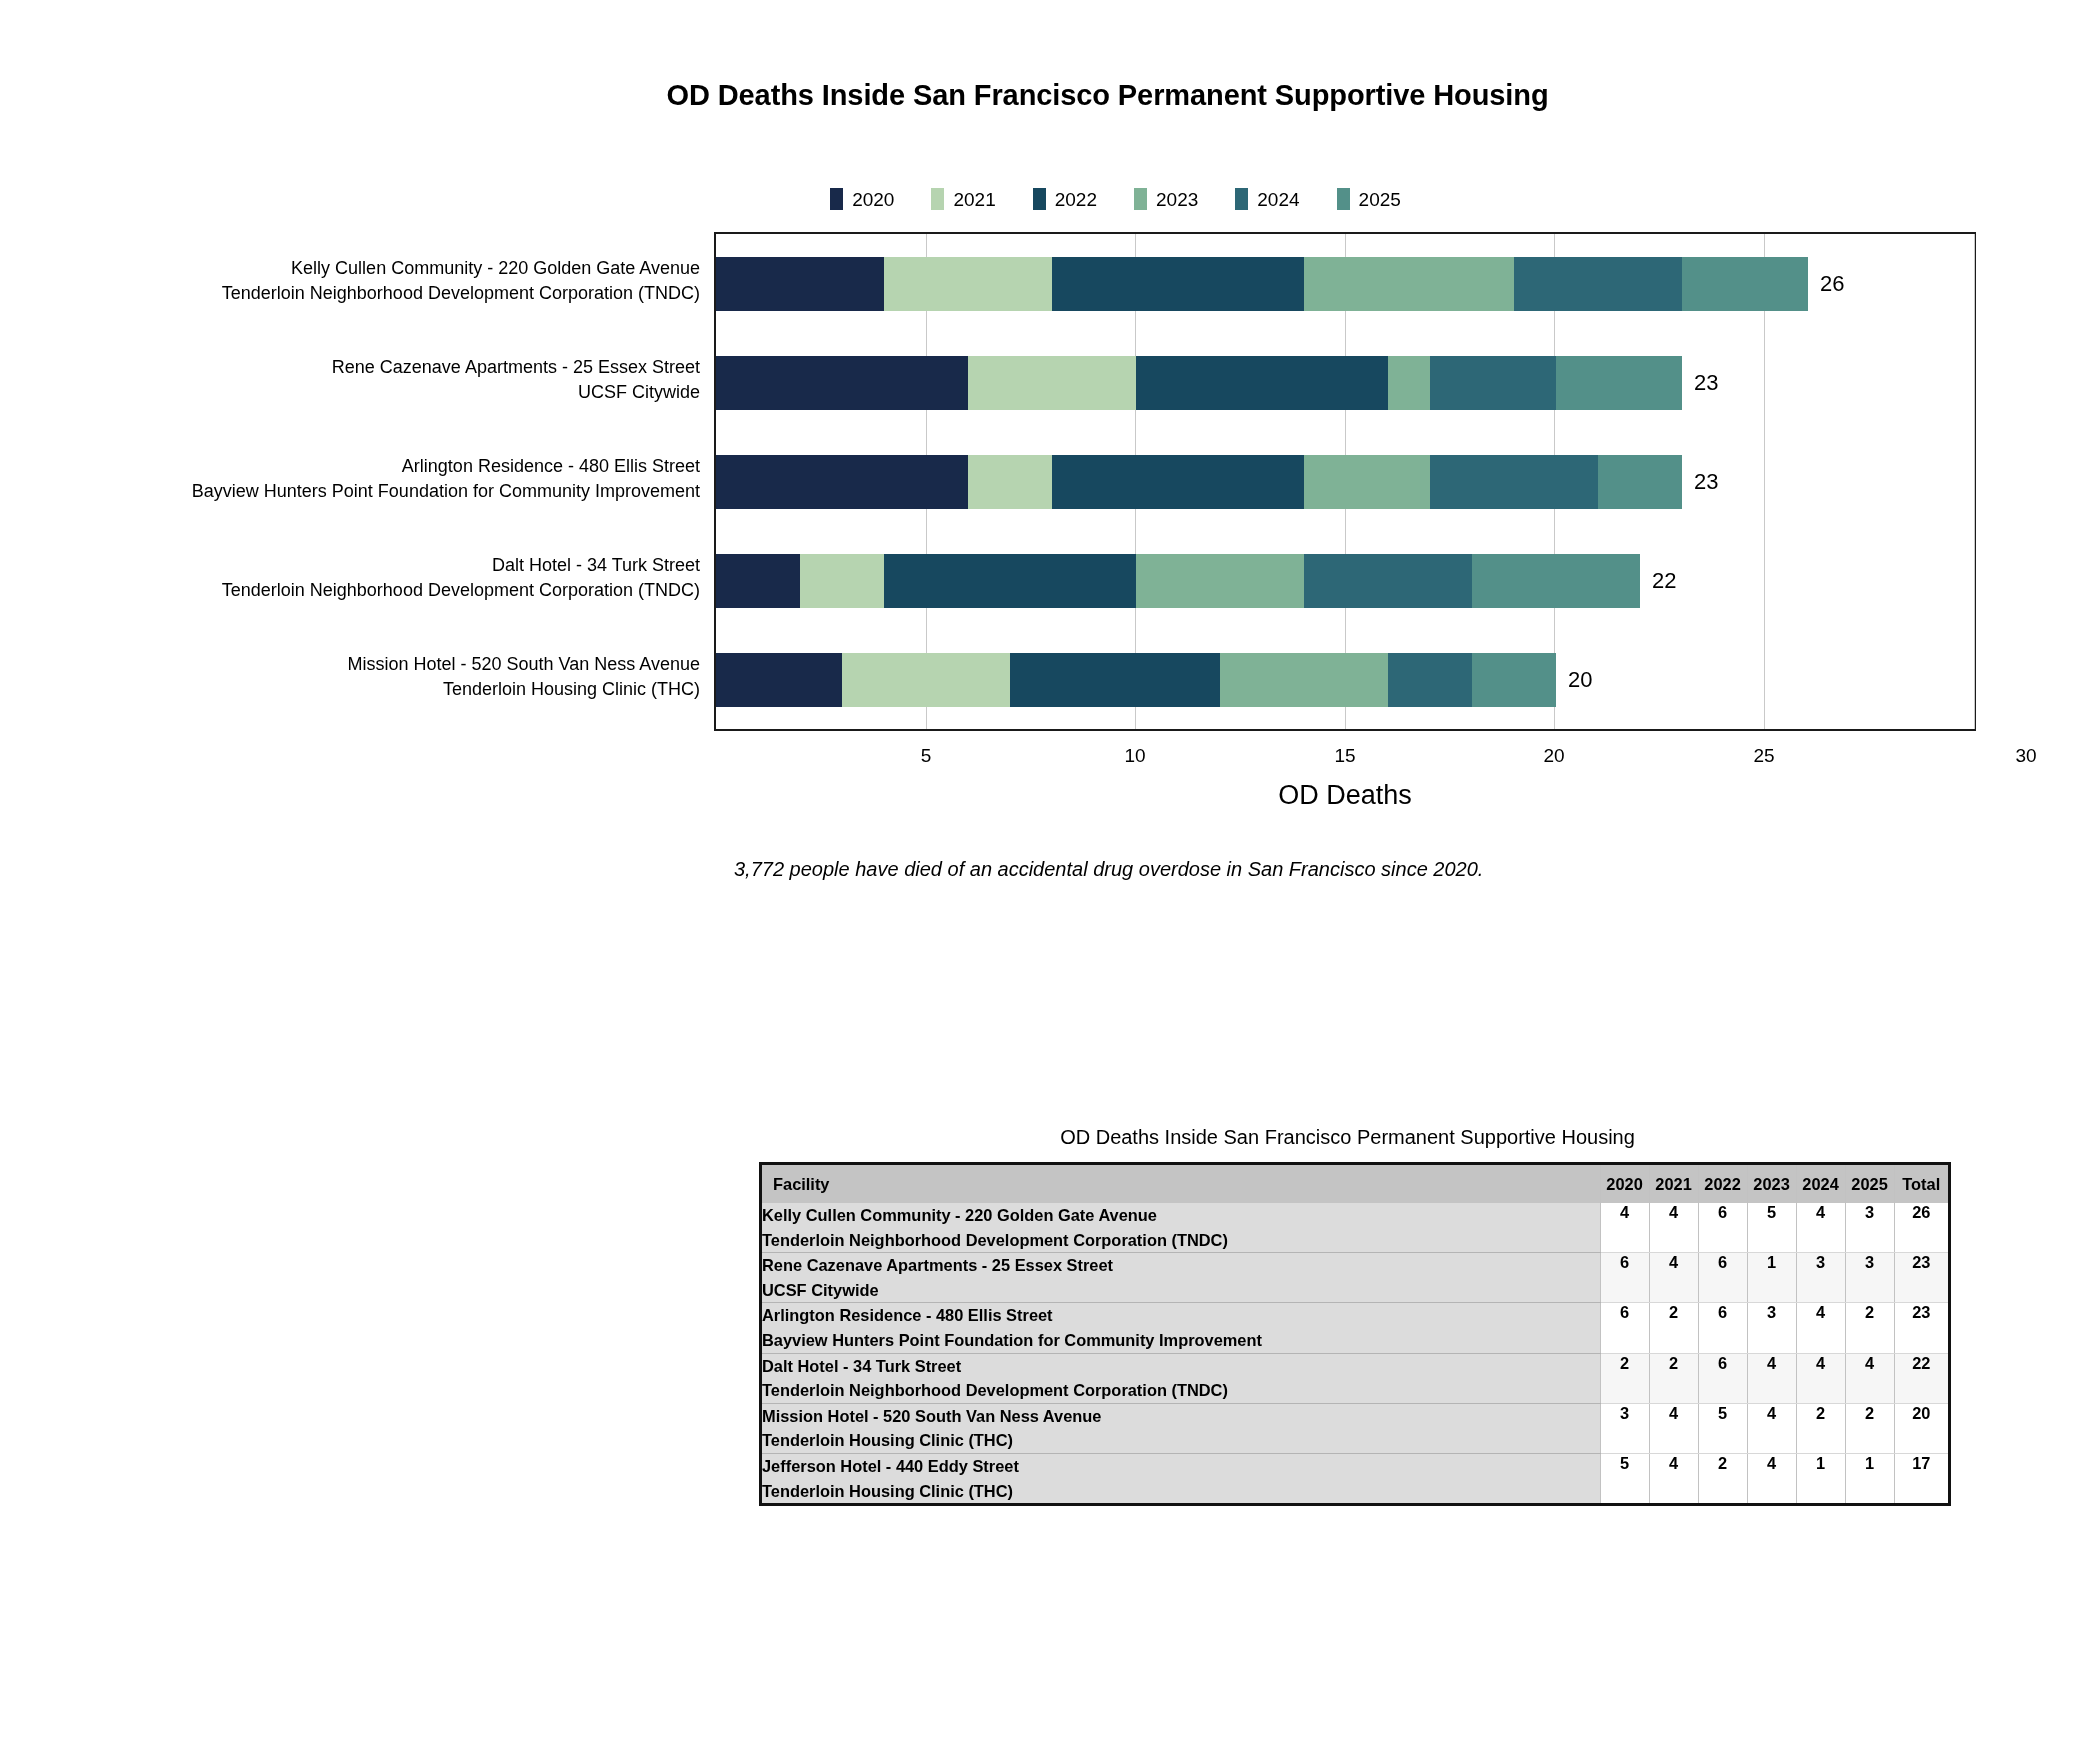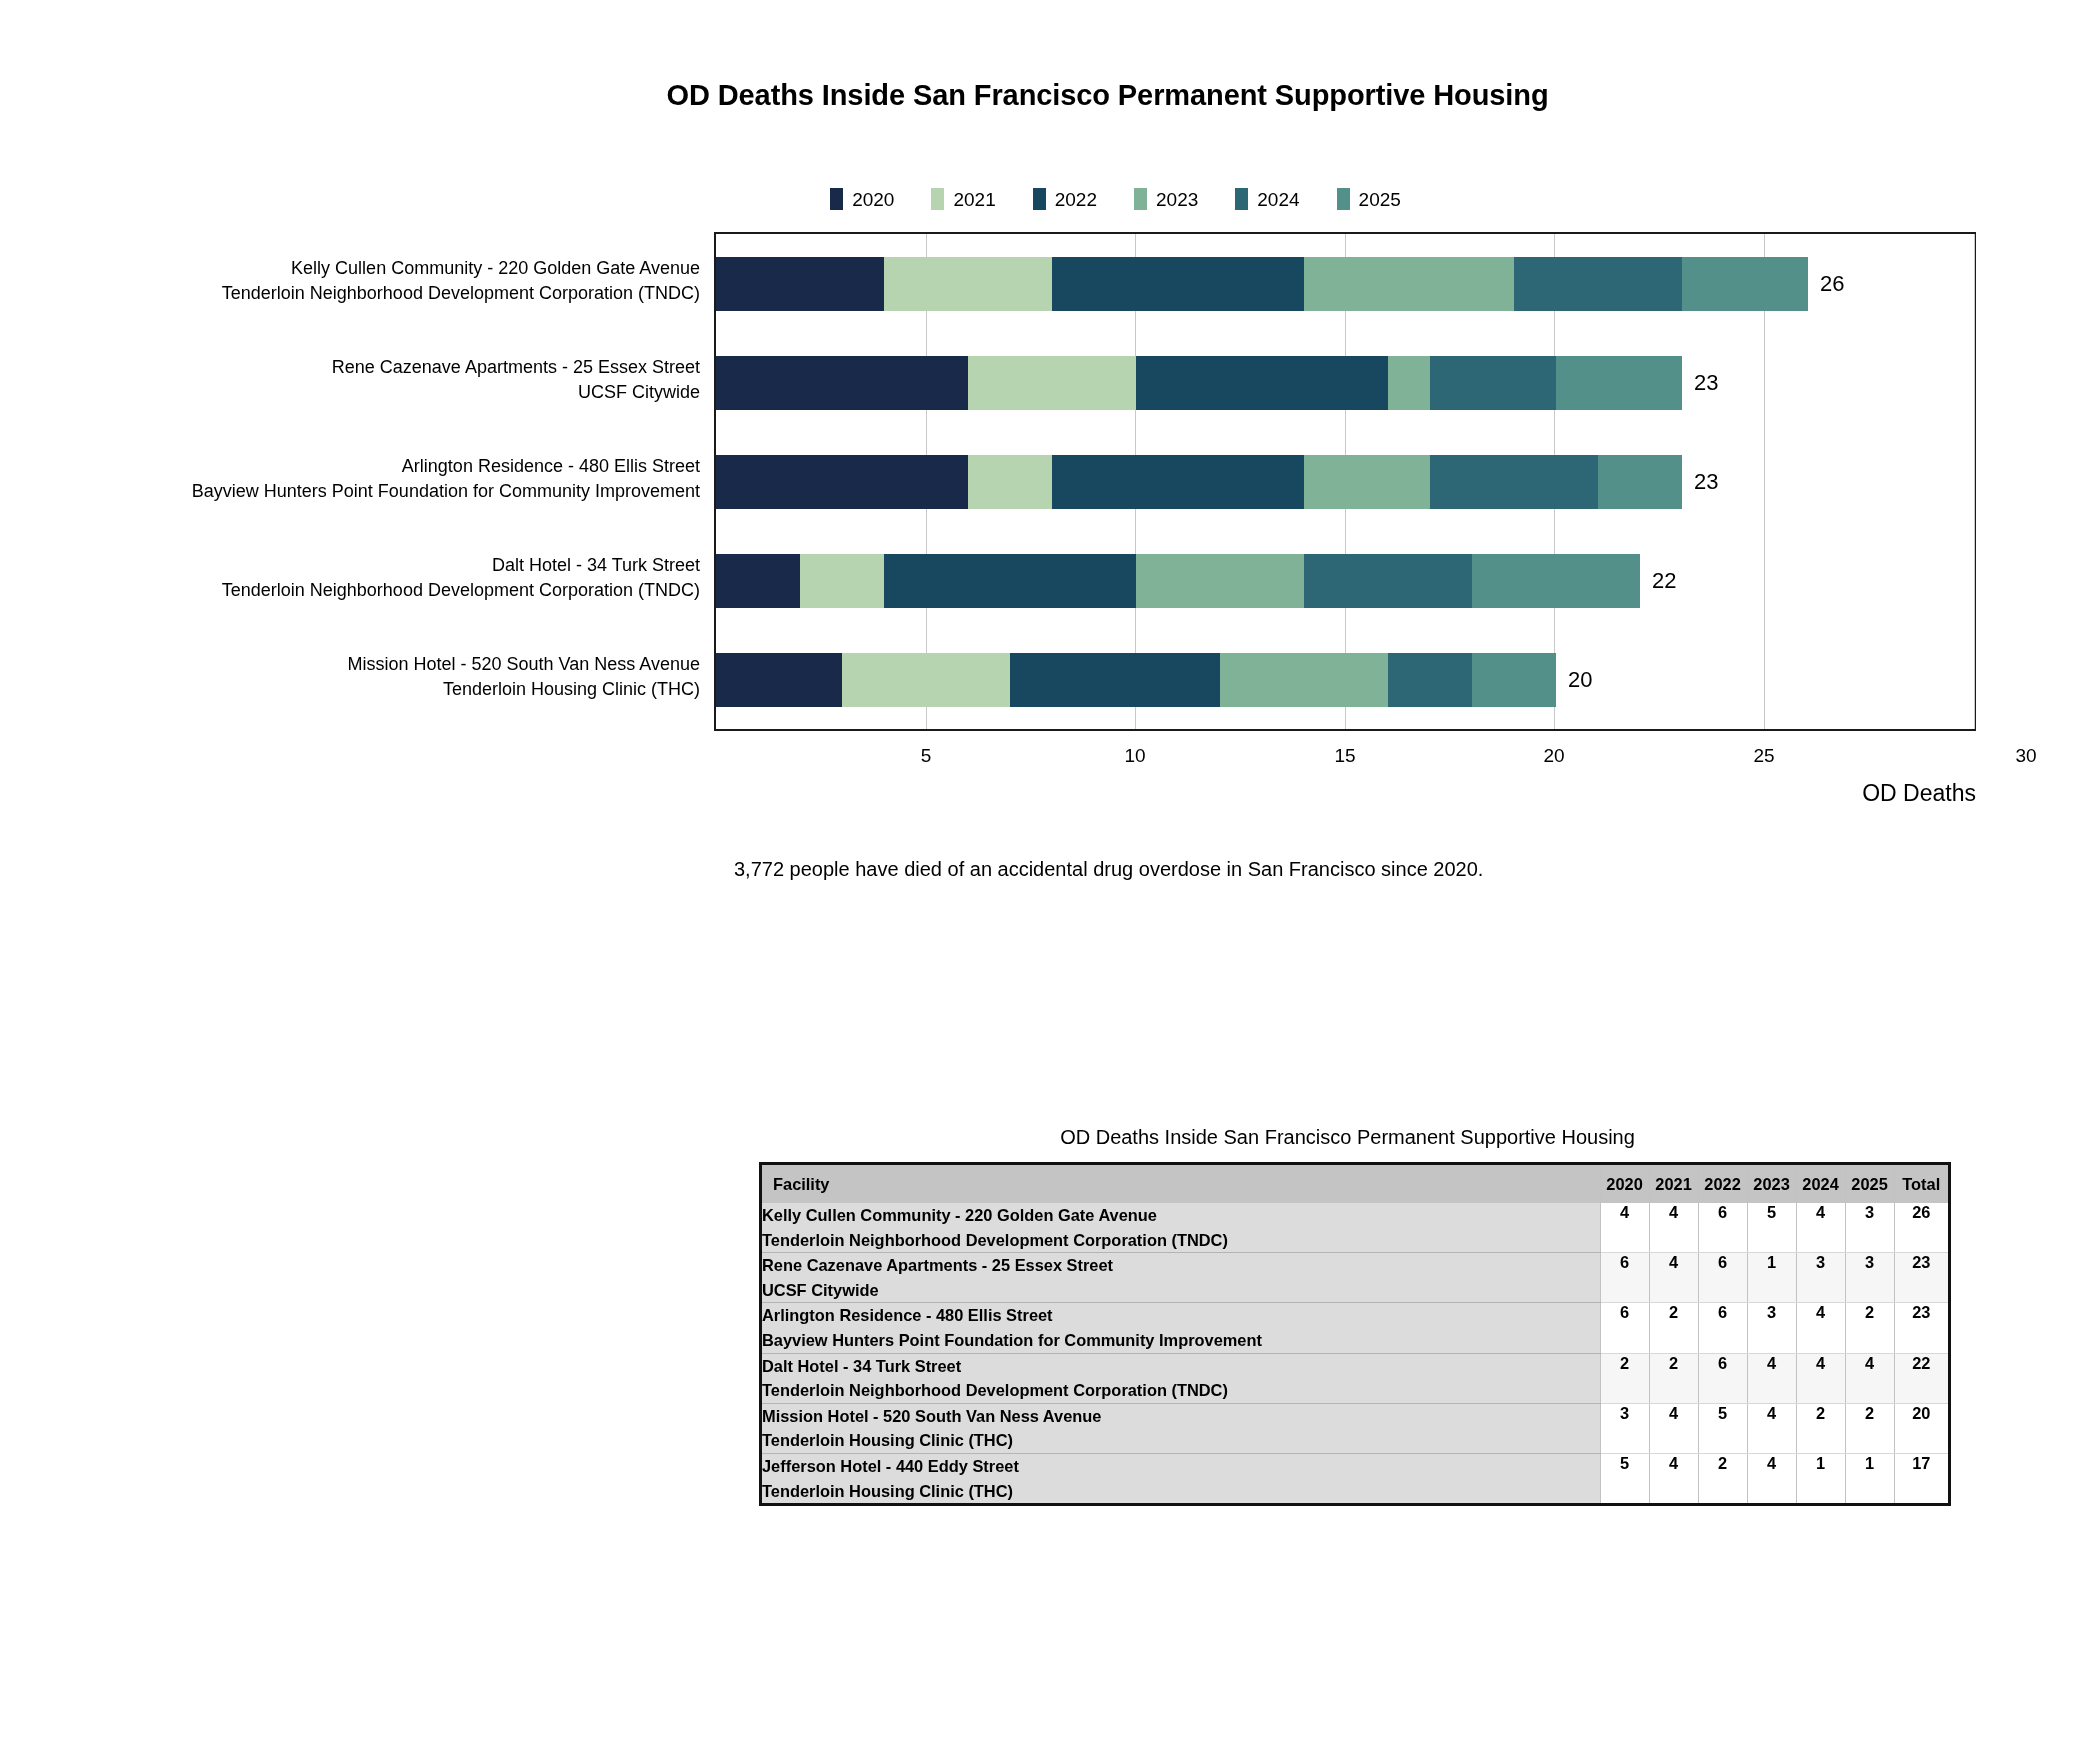--- a/index.html
+++ b/index.html
@@ -138,31 +138,32 @@
     position: absolute;
     top: 11px;
     transform: translateX(-50%);
     font-size: 19px;
   }
   #xaxis-title {
     position: absolute;
     left: 714px;
     top: 780px;
     width: 1262px;
-    text-align: right;
-    font-size: 23px;
+    text-align: center;
+    font-size: 27px;
   }
 
   
   #footnote {
     position: absolute;
     left: 734px;
     top: 854px;
     width: 1242px;
     font-size: 20px;
+    font-style: italic;
     line-height: 1.52;
   }
 
   
   #table-caption {
     position: absolute;
     left: 734px;
     top: 1126px;
     width: 1227px;
     text-align: center;

